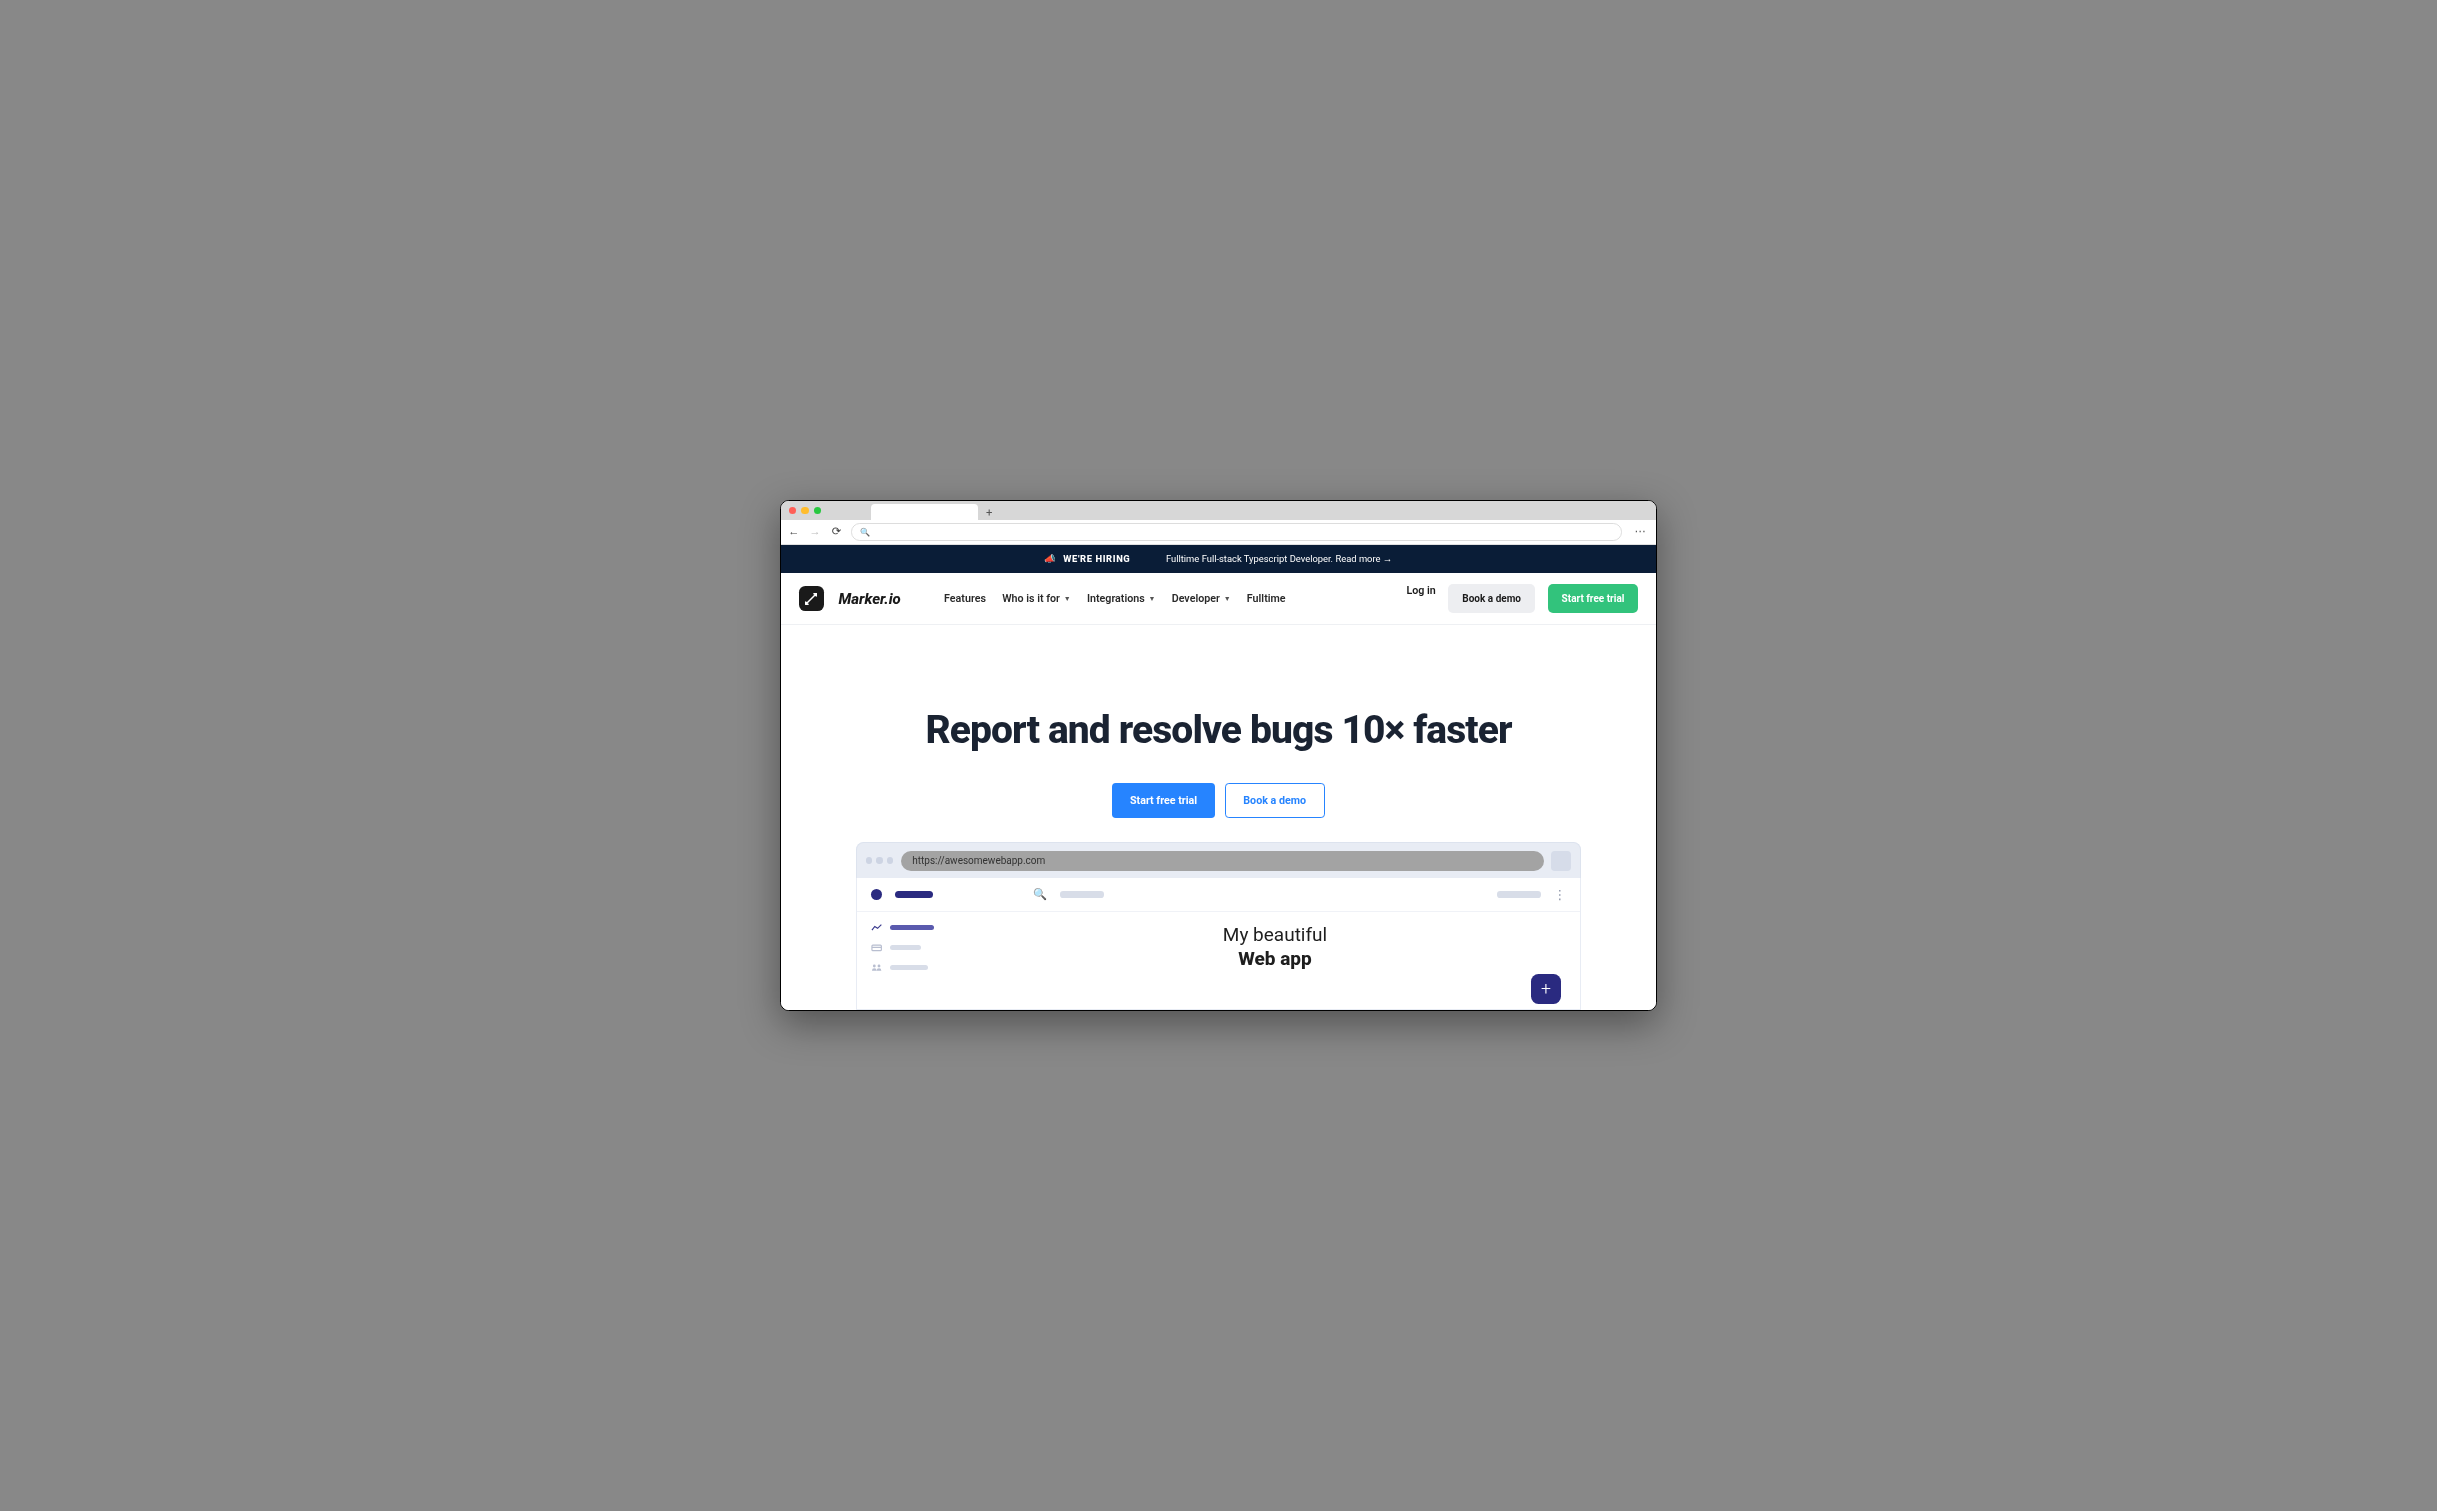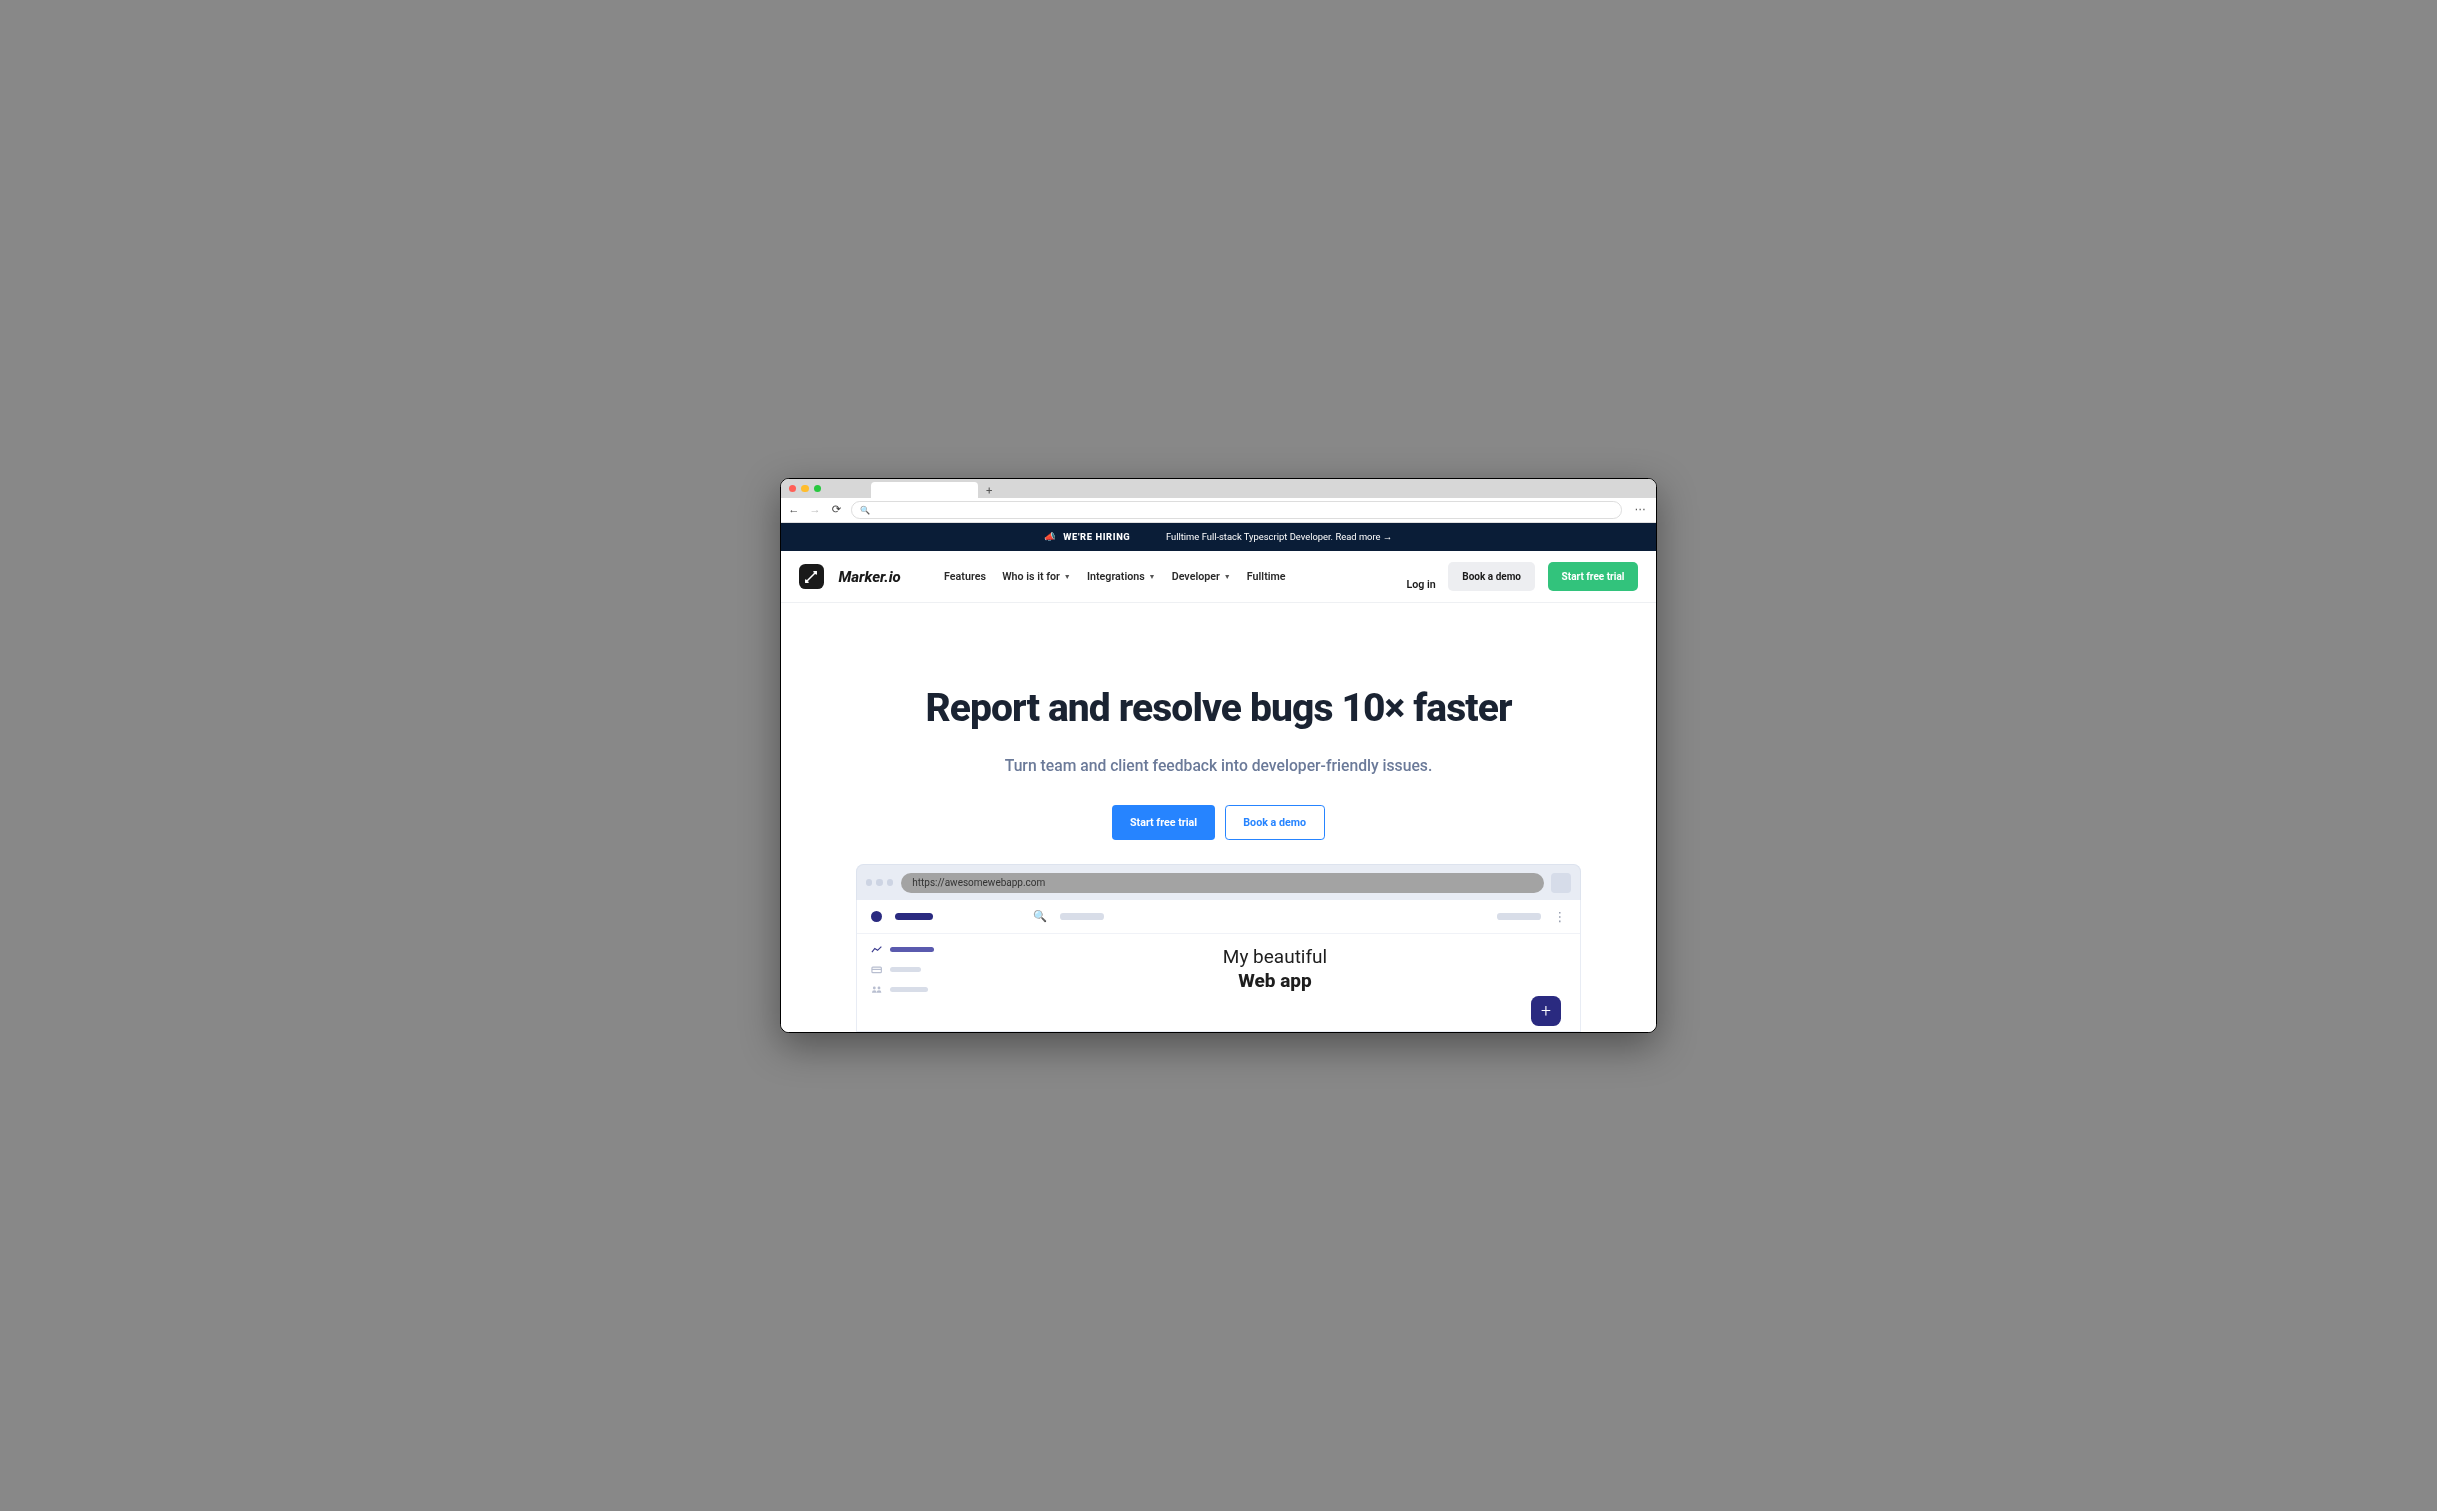--- a/index.html
+++ b/index.html
@@ -22,21 +22,21 @@
 .page{background:#fff;}
 .banner{background:#0a1d37;color:#fff;height:28px;display:flex;align-items:center;justify-content:center;gap:17.6px;font-size:9.4px;}
 .banner-left{display:flex;align-items:center;gap:6.3px;font-weight:800;letter-spacing:0.6px;}
 .banner-link{font-weight:400;cursor:pointer;margin-left:18px;}
 .header{display:flex;align-items:center;padding:11.3px 17.6px;border-bottom:0.6px solid #eef0f3;gap:16.3px;}
 .logo{display:flex;align-items:center;gap:15px;font-weight:800;font-style:italic;font-size:15px;color:#1a1a1a;}
 .logo-icon{width:25px;height:25px;background:#1a1a1a;border-radius:6.3px;display:flex;align-items:center;justify-content:center;}
 .nav{display:flex;gap:16.3px;flex:1;margin-left:27px;}
 .nav-item{color:#2a2a2a;font-weight:600;font-size:10.7px;display:flex;align-items:center;gap:3.8px;cursor:pointer;}
 .caret{font-size:7px;color:#555;}
-.header-right{display:flex;align-items:flex-end;gap:12.6px;}
+.header-right{display:flex;align-items:flex-start;gap:12.6px;}
 .login{font-weight:600;color:#1a1a1a;cursor:pointer;font-size:10.7px;}
 .demo-btn{background:#edeef1;color:#1a1a1a;font-weight:700;padding:8.8px 14px;border-radius:5px;border:none;font-size:10px;cursor:pointer;}
 .trial-btn{background:#32c37c;color:#fff;font-weight:700;padding:8.8px 14px;border-radius:5px;border:none;font-size:10px;cursor:pointer;}
 .hero{text-align:center;padding:82px 25px 24px;}
 .hero h1{font-size:39px;font-weight:800;color:#1a2332;letter-spacing:-0.9px;}
 .hero .sub{font-size:15.7px;color:#6b7a99;margin-top:25px;font-weight:500;}
 .hero-ctas{display:flex;justify-content:center;gap:10px;margin-top:30px;}
 .cta-primary{background:#2684ff;color:#fff;font-weight:700;font-size:10.7px;padding:10px 17.6px;border:none;border-radius:3.8px;cursor:pointer;}
 .cta-secondary{background:#fff;color:#2684ff;font-weight:700;font-size:10.7px;padding:10px 17.6px;border:1.3px solid #2684ff;border-radius:3.8px;cursor:pointer;}
 .mock-wrap{padding:0 75px 0;}
@@ -125,21 +125,20 @@
       </div>
       <div class="header-right">
         <span class="login">Log in</span>
         <button class="demo-btn">Book a demo</button>
         <button class="trial-btn">Start free trial</button>
       </div>
     </div>
 
     <div class="hero">
       <h1>Report and resolve bugs 10× faster</h1>
-      <div class="sub">Turn team and client feedback into developer-friendly issues.</div>
       <div class="hero-ctas">
         <button class="cta-primary">Start free trial</button>
         <button class="cta-secondary">Book a demo</button>
       </div>
     </div>
 
     <div class="mock-wrap">
       <div class="mock-browser">
         <div class="mock-lights">
           <div class="ml"></div>

